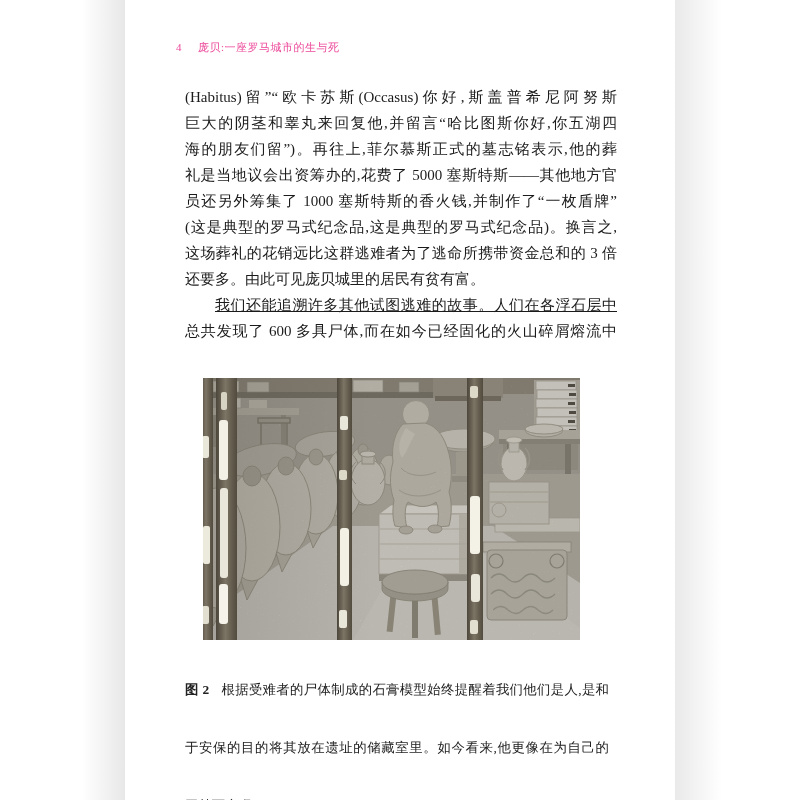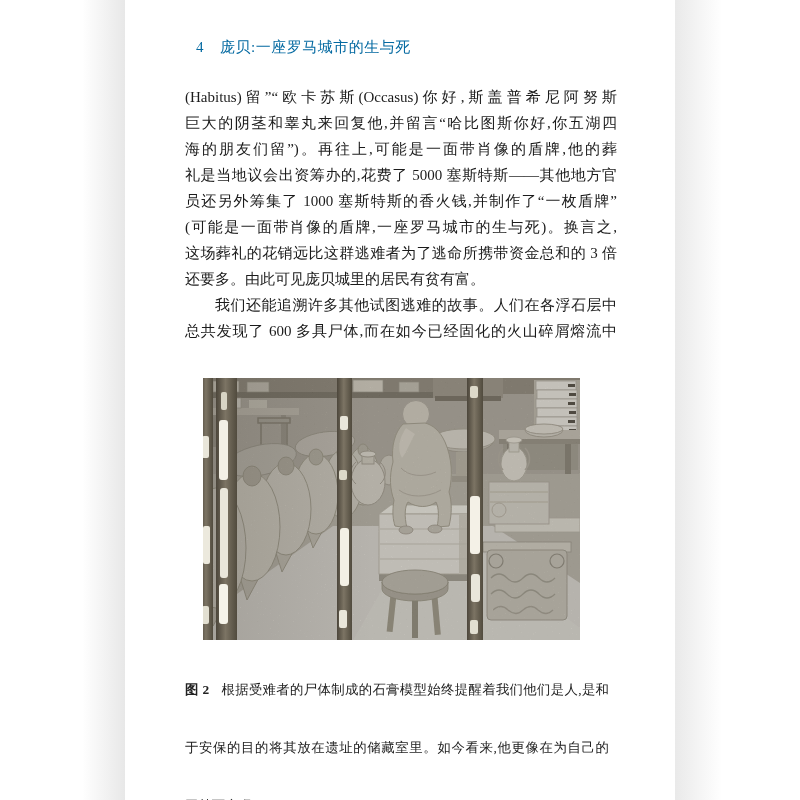--- a/index.html
+++ b/index.html
@@ -9,33 +9,33 @@
     font-family:"Liberation Serif","DejaVu Serif",serif;
   }
   
   .edge-band{position:absolute;top:0;height:800px;pointer-events:none;}
   .edge-left{left:82px;width:43px;
     background:linear-gradient(to right, rgba(110,110,110,0) 0%, rgba(110,110,110,0.16) 100%);}
   .edge-right{left:675px;width:47px;
     background:linear-gradient(to right, rgba(110,110,110,0.15) 0%, rgba(110,110,110,0) 100%);}
 
   .running-head{
-    position:absolute;left:196px;top:36px;width:430px;
-    font-size:15px;color:#0369a1;line-height:22px;
+    position:absolute;left:176px;top:36px;width:430px;
+    font-size:11px;color:#ec4899;line-height:22px;
     letter-spacing:0.5px;white-space:nowrap;
   }
   .running-head .pgnum{margin-right:16px;}
 
   .body-text{position:absolute;left:185px;top:84px;width:432px;}
   .bline{
     width:432px;line-height:26px;height:26px;font-size:15px;color:#1b1b1b;
     text-align:justify;text-align-last:justify;white-space:nowrap;overflow:visible;
   }
   .bline.short{text-align-last:left;}
-  .bline.ind{text-indent:2em;}
+  .bline.ind{text-indent:2em;text-decoration:underline;}
 
   .figure-photo{
     position:absolute;left:203px;top:378px;width:377px;height:262px;
     overflow:hidden;background:#b3ada1;
   }
   .figure-photo svg{display:block;}
 
   .figure-caption{position:absolute;left:185px;top:645px;width:424px;}
   .cline{
     width:424px;line-height:27px;height:27px;font-size:13.4px;color:#222;
@@ -50,24 +50,24 @@
 <div class="edge-band edge-left"></div>
 <div class="edge-band edge-right"></div>
 
 <div class="running-head">
   <span class="pgnum">4</span><span>庞贝:一座罗马城市的生与死</span>
 </div>
 
 <div class="body-text">
   <div class="bline">(Habitus)留”“欧卡苏斯(Occasus)你好,斯盖普希尼阿努斯</div>
   <div class="bline">巨大的阴茎和睾丸来回复他,并留言“哈比图斯你好,你五湖四</div>
-  <div class="bline">海的朋友们留”)。再往上,可能是一面带肖像的盾牌,他的葬</div>
+  <div class="bline">海的朋友们留”)。再往上,菲尔慕斯正式的墓志铭表示,他的葬</div>
   <div class="bline">礼是当地议会出资筹办的,花费了 5000 塞斯特斯——其他地方官</div>
   <div class="bline">员还另外筹集了 1000 塞斯特斯的香火钱,并制作了“一枚盾牌”</div>
-  <div class="bline">(可能是一面带肖像的盾牌,一座罗马城市的生与死)。换言之,</div>
+  <div class="bline">(这是典型的罗马式纪念品,这是典型的罗马式纪念品)。换言之,</div>
   <div class="bline">这场葬礼的花销远比这群逃难者为了逃命所携带资金总和的 3 倍</div>
   <div class="bline short">还要多。由此可见庞贝城里的居民有贫有富。</div>
   <div class="bline ind">我们还能追溯许多其他试图逃难的故事。人们在各浮石层中</div>
   <div class="bline">总共发现了 600 多具尸体,而在如今已经固化的火山碎屑熔流中</div>
 </div>
 
 <div class="figure-photo">
   <svg width="377" height="262" viewBox="0 0 377 262" xmlns="http://www.w3.org/2000/svg">
     <defs>
       <linearGradient id="barG" x1="0" y1="0" x2="1" y2="0">

